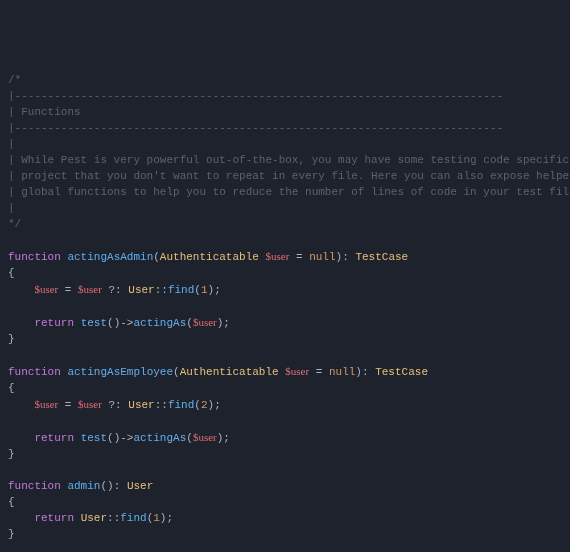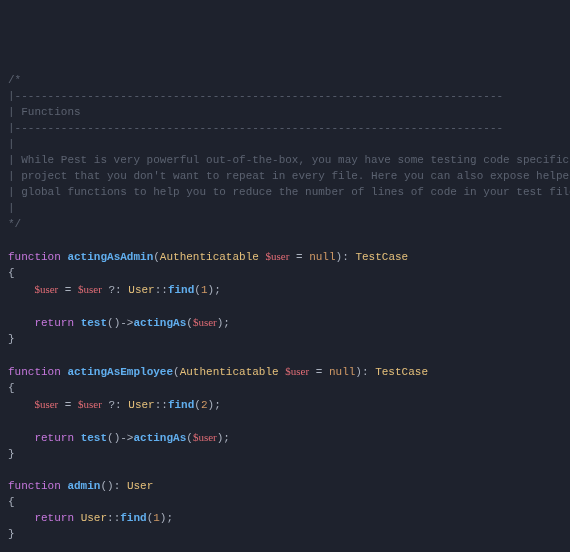--- a/index.html
+++ b/index.html
@@ -11,21 +11,21 @@
     color:#abb2bf;
     width:570px;
     height:552px;
     overflow:hidden;
     box-sizing:border-box;
     padding:8px 0 0 8px;
     white-space:pre;
   }
   .c-muted{color:#5b6270;}
   .c-key{color:#c678dd;}
-  .c-func{color:#61afef;font-weight:bold;}
+  .c-func{color:#61afef;}
   .c-type{color:#e5c07b;}
   .c-var{color:#e06c75;font-family:Liberation Serif, serif;}
   .c-const{color:#d19a66;}
   .c-punct{color:#abb2bf;}
   .c-str{color:#d19a66;}
   .line{display:block;}
 </style>
 </head>
 <body>
 

